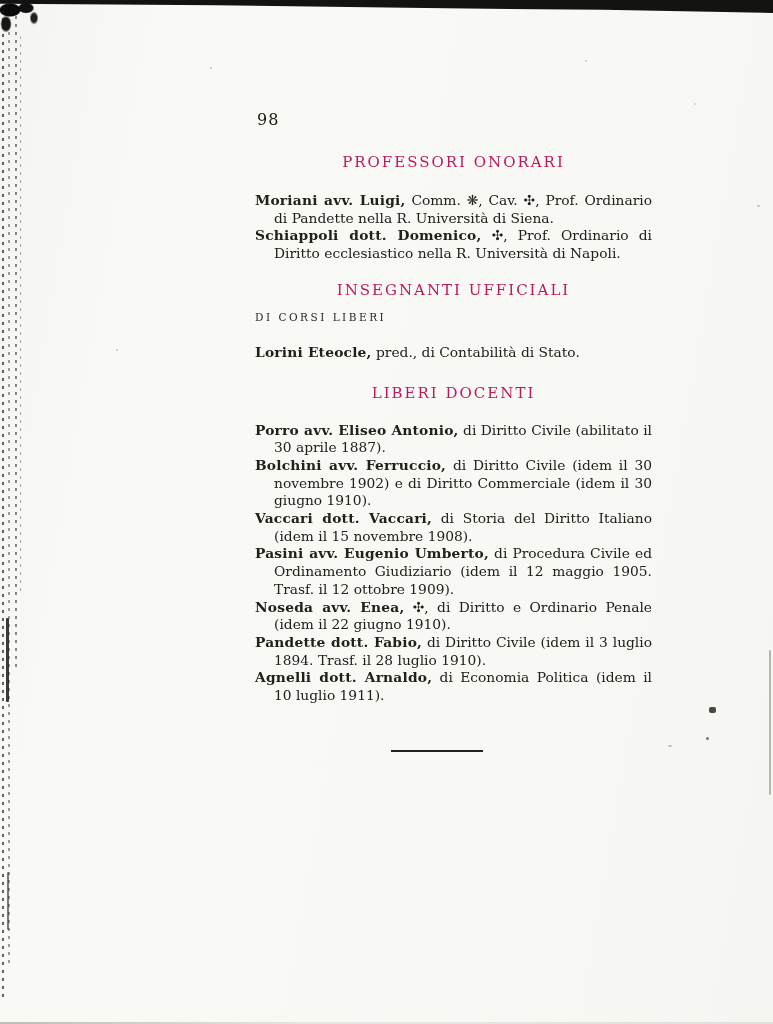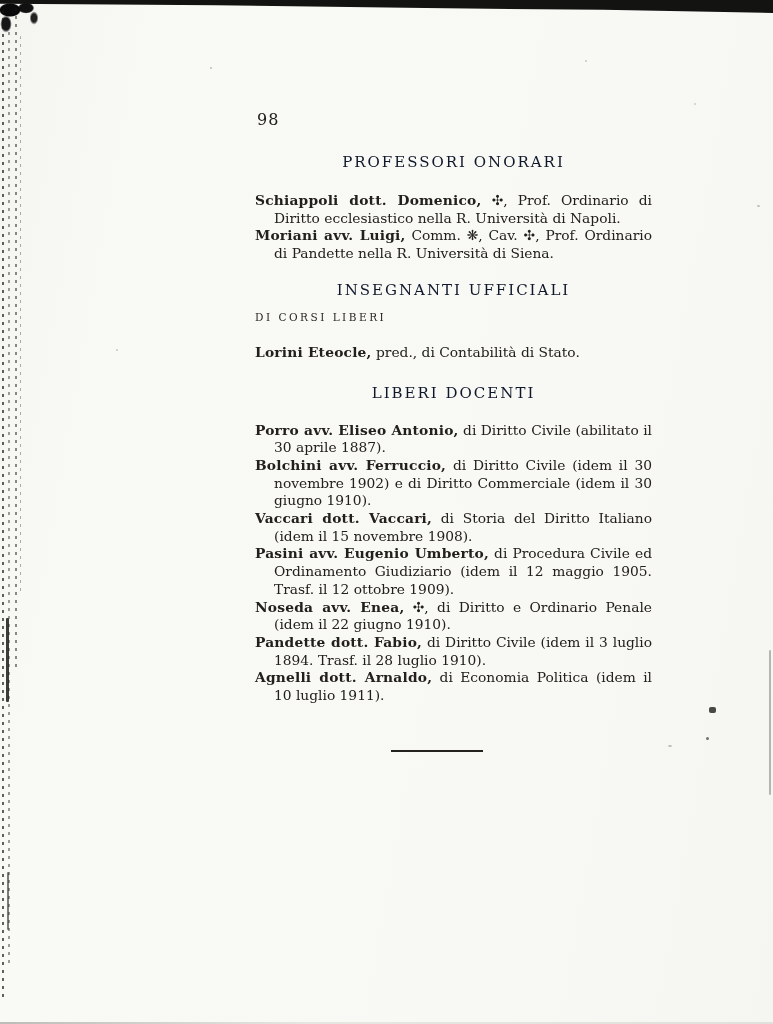--- a/index.html
+++ b/index.html
@@ -49,21 +49,21 @@
   .sp5 { left:668px; top:745px; width:4px; height:2px; opacity:.3; }
   .sp6 { left:694px; top:103px; width:2px; height:2px; opacity:.22; }
 
   
   .content { position:absolute; left:255px; top:110px; width:397px; }
   .page-number {
     font-size:16px; letter-spacing:1px; margin:0 0 24px 2px; font-weight:normal;
   }
   .heading {
     font-size:15px; font-weight:normal; text-align:center;
-    letter-spacing:2px; margin:12px; color:#0f172a;
+    letter-spacing:2px; margin:12px; color:#be185d;
   }
   .subheading {
     font-size:10.5px; text-align:left; letter-spacing:2.5px;
     margin:9px 0 0 0; color:#2a2723;
   }
   .entries { margin-top:21px; }
   .entry {
     margin:0; font-size:13.8px; line-height:17.7px;
     text-align:justify; padding-left:19px; text-indent:-19px;
   }
@@ -101,22 +101,22 @@
 <div class="speck sp5"></div>
 <div class="speck sp6"></div>
 
 <div class="content">
 
   <div class="page-number">98</div>
 
   <section class="section-1">
     <h2 class="heading">PROFESSORI ONORARI</h2>
     <div class="entries">
+      <p class="entry"><span class="seg-bold">Moriani avv. Luigi,</span><span class="seg-normal"> Comm. ❋, Cav. ✣, Prof. Ordinario di Pandette nella R. Università di Siena.</span></p>
       <p class="entry"><span class="seg-bold">Schiappoli dott. Domenico,</span><span class="seg-normal"> ✣, Prof. Ordinario di Diritto ecclesiastico nella R. Università di Napoli.</span></p>
-      <p class="entry"><span class="seg-bold">Moriani avv. Luigi,</span><span class="seg-normal"> Comm. ❋, Cav. ✣, Prof. Ordinario di Pandette nella R. Università di Siena.</span></p>
     </div>
   </section>
 
   <section class="section-2">
     <h2 class="heading">INSEGNANTI UFFICIALI</h2>
     <div class="subheading">DI CORSI LIBERI</div>
     <div class="entries">
       <p class="entry"><span class="seg-bold">Lorini Eteocle,</span><span class="seg-normal"> pred., </span><span class="seg-italic">di Contabilità di Stato.</span></p>
     </div>
   </section>

